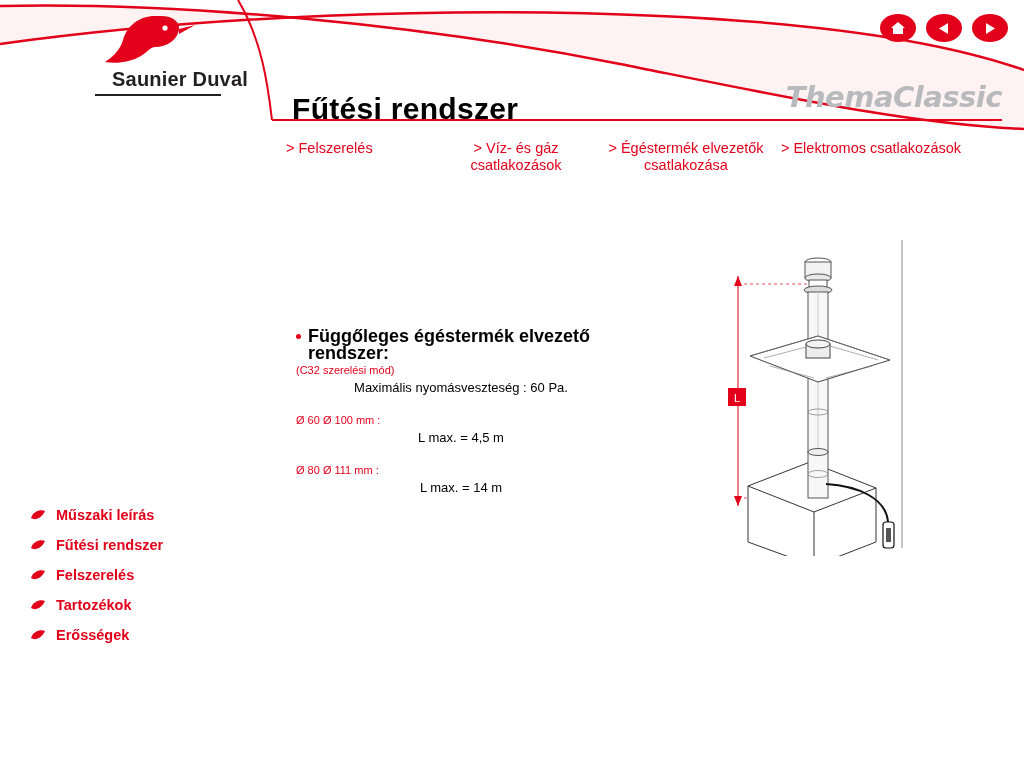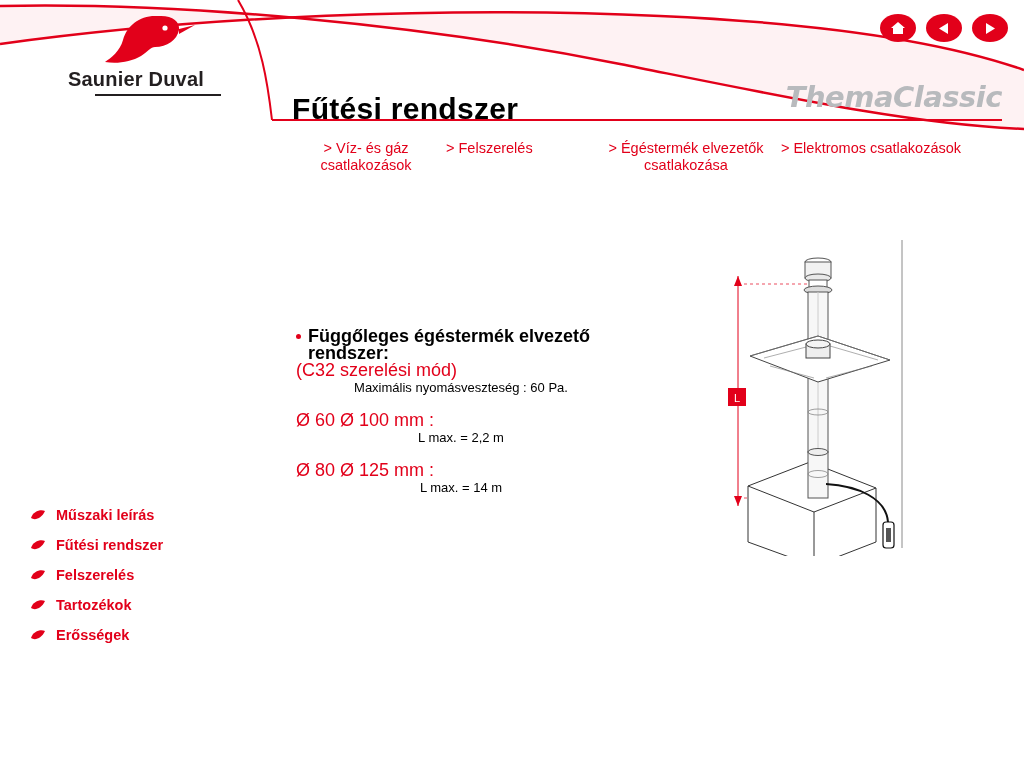--- a/index.html
+++ b/index.html
@@ -25,21 +25,21 @@
   }
   .top-band svg { display: block; }
 
   
   .logo {
     position: absolute;
     left: 68px;
     top: 14px;
     width: 180px;
     height: 82px;
-    text-align: left;
+    text-align: right;
   }
   .logo-bird {
     position: relative;
     width: 100%;
     height: 52px;
   }
   .logo-bird svg { display:block; margin: 0 auto; }
   .logo-text {
     font-family: "Liberation Sans", sans-serif;
     font-weight: bold;
@@ -137,21 +137,21 @@
     content: "";
     position: absolute;
     left: 0;
     top: 6px;
     width: 5px;
     height: 5px;
     background: #e2001a;
     border-radius: 50%;
   }
   .red-line {
-    font-size: 18px;
+    font-size: 11px;
     color: #e2001a;
     line-height: 17px;
   }
   .plain-line {
     font-size: 13px;
     color: #000000;
     line-height: 17px;
     text-align: center;
   }
   .gap { height: 16px; }
@@ -238,35 +238,35 @@
         <path d="M2 1 L2 12 L11 6.5 Z" fill="#ffffff"></path>
       </svg>
     </span>
   </div>
 </div>
 
 <div class="page-title">Fűtési rendszer</div>
 <div class="brand-name">ThemaClassic</div>
 
 <div class="subnav">
+  <div class="subnav-item it0">&gt; Felszerelés</div>
   <div class="subnav-item it1">&gt; Víz- és gáz csatlakozások</div>
-  <div class="subnav-item it0">&gt; Felszerelés</div>
   <div class="subnav-item it2">&gt; Égéstermék elvezetők csatlakozása</div>
   <div class="subnav-item it3">&gt; Elektromos csatlakozások</div>
 </div>
 
 <div class="content-block">
   <div class="bullet-line">Függőleges égéstermék elvezető rendszer:</div>
   <div class="red-line">(C32 szerelési mód)</div>
   <div class="plain-line">Maximális nyomásveszteség : 60 Pa.</div>
   <div class="gap"></div>
   <div class="red-line">Ø 60 Ø 100 mm :</div>
-  <div class="plain-line">L max. = 2,2 m</div>
+  <div class="plain-line">L max. = 4,5 m</div>
   <div class="gap"></div>
-  <div class="red-line">Ø 80 Ø 125 mm :</div>
+  <div class="red-line">Ø 80 Ø 111 mm :</div>
   <div class="plain-line">L max. = 14 m</div>
 </div>
 
 <div class="illustration">
   <svg width="230" height="320" viewBox="0 0 230 320" xmlns="http://www.w3.org/2000/svg">
 
     <line x1="212" y1="4" x2="212" y2="312" stroke="#8a8a8a" stroke-width="1"></line>
 
     <line x1="48" y1="40" x2="48" y2="270" stroke="#e2001a" stroke-width="1"></line>
     <path d="M48,40 L44,50 L52,50 Z" fill="#e2001a"></path>

